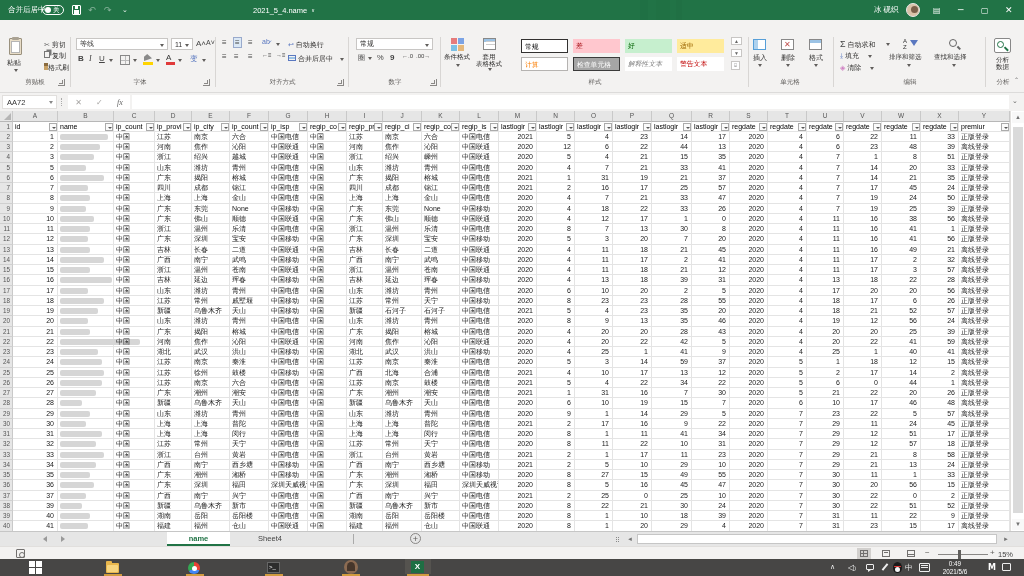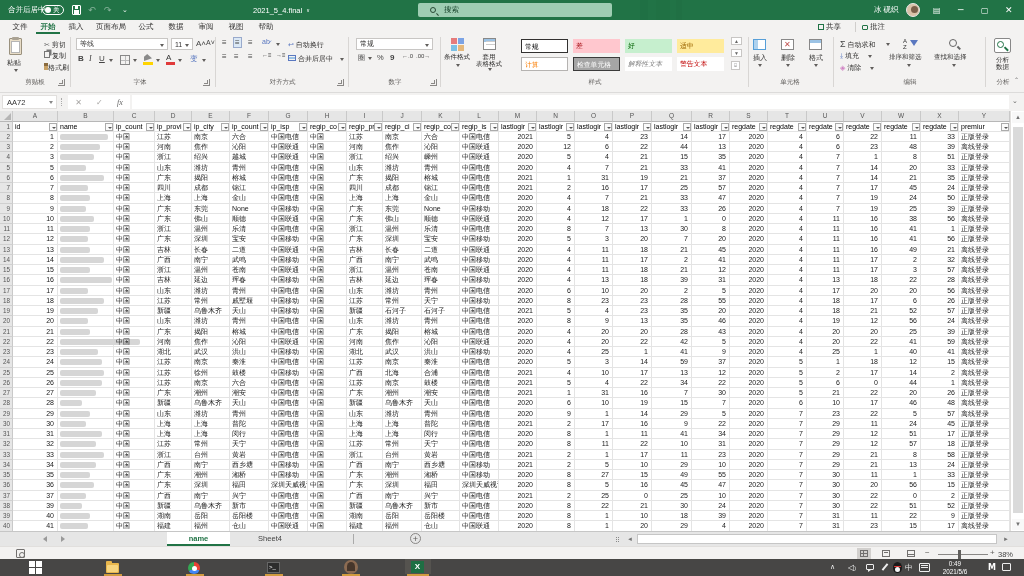--- a/index.html
+++ b/index.html
@@ -139,49 +139,31 @@
         </div>
     </div>
     <div class="tb-item" style="left:72px;top:5px;height:10px;width:9px;border:1px solid #fff;border-radius:1px;">
         <div style="position:absolute;left:1px;bottom:0;width:5px;height:4px;background:#fff;"></div>
         <div style="position:absolute;left:2px;top:0;width:3px;height:3px;background:#fff;"></div>
       </div>
     <div class="tb-item qat-ic qat-dim" style="left:88px;">↶</div>
     <div class="tb-item qat-ic qat-dim" style="left:104px;">↷</div>
     <div class="tb-item qat-ic" style="left:122px;font-size:7px;">⌄</div>
     <div class="tb-item" style="left:253px;">
-        <span>2021_5_4.final</span>
+        <span>2021_5_4.name</span>
         <span style="font-size:5px;margin-left:4px;">∨</span>
       </div>
-    <div id="searchbox">
-      <span class="mag" style="margin-left:12px;"></span>
-      <span style="margin-left:8px;">搜索</span>
-    </div>
     <div class="tb-item" style="left:874px;">冰 砚织</div>
     <div id="avatar"></div>
     <div class="tb-item winbtn" style="left:933px;font-size:8px;">▤</div>
     <div class="tb-item winbtn" style="left:958px;">─</div>
     <div class="tb-item winbtn" style="left:981px;font-size:8px;">▢</div>
     <div class="tb-item winbtn" style="left:1005px;">✕</div>
   </div>
 
-  <div id="tabrow">
-      <div class="rtab" style="left: 8px; width: 24px;">文件</div>
-      <div class="rtab active" style="left: 36px; width: 24px;">开始</div>
-      <div class="rtab" style="left: 64px; width: 24px;">插入</div>
-      <div class="rtab" style="left: 92px; width: 38px;">页面布局</div>
-      <div class="rtab" style="left: 134px; width: 24px;">公式</div>
-      <div class="rtab" style="left: 164px; width: 24px;">数据</div>
-      <div class="rtab" style="left: 194px; width: 24px;">审阅</div>
-      <div class="rtab" style="left: 224px; width: 24px;">视图</div>
-      <div class="rtab" style="left: 254px; width: 24px;">帮助</div>
-      <div class="topright-btn" style="left: 818px;"><span style="display:inline-block;width:6px;height:6px;border:1px solid #217346;position:relative;top:1px;"></span> 共享</div>
-      <div style="position: absolute; left: 855px; top: 2px; width: 1px; height: 10px; background: rgb(208, 206, 204);"></div>
-      <div class="topright-btn" style="left: 862px;"><span style="display:inline-block;width:6px;height:5px;border:1px solid #217346;border-radius:1px;position:relative;top:1px;"></span> 批注</div>
-    </div>
 
   <div id="ribbon">
     <div class="rsep" style="left:70px;"></div>
     <div class="rsep" style="left:215px;"></div>
     <div class="rsep" style="left:348px;"></div>
     <div class="rsep" style="left:440px;"></div>
     <div class="rsep" style="left:748px;"></div>
     <div class="rsep" style="left:833px;"></div>
     <div class="rsep" style="left:985px;"></div>
 
@@ -1606,21 +1588,21 @@
     <div class="viewic" style="left:879px;">
         <div class="vg page"></div>
       </div>
     <div class="viewic" style="left:904px;">
         <div class="vg brk"></div>
       </div>
     <div class="zpm" style="left:925px;">−</div>
     <div id="zoomline"></div>
     <div id="zoomthumb"></div>
     <div class="zpm" style="left:990px;">+</div>
-    <div id="zoompct">38%</div>
+    <div id="zoompct">15%</div>
   </div>
 
   <div id="taskbar">
     <div class="tk" style="left:29px;">
         <div class="winlogo">
           <div></div>
           <div></div>
           <div></div>
           <div></div>
         </div>

